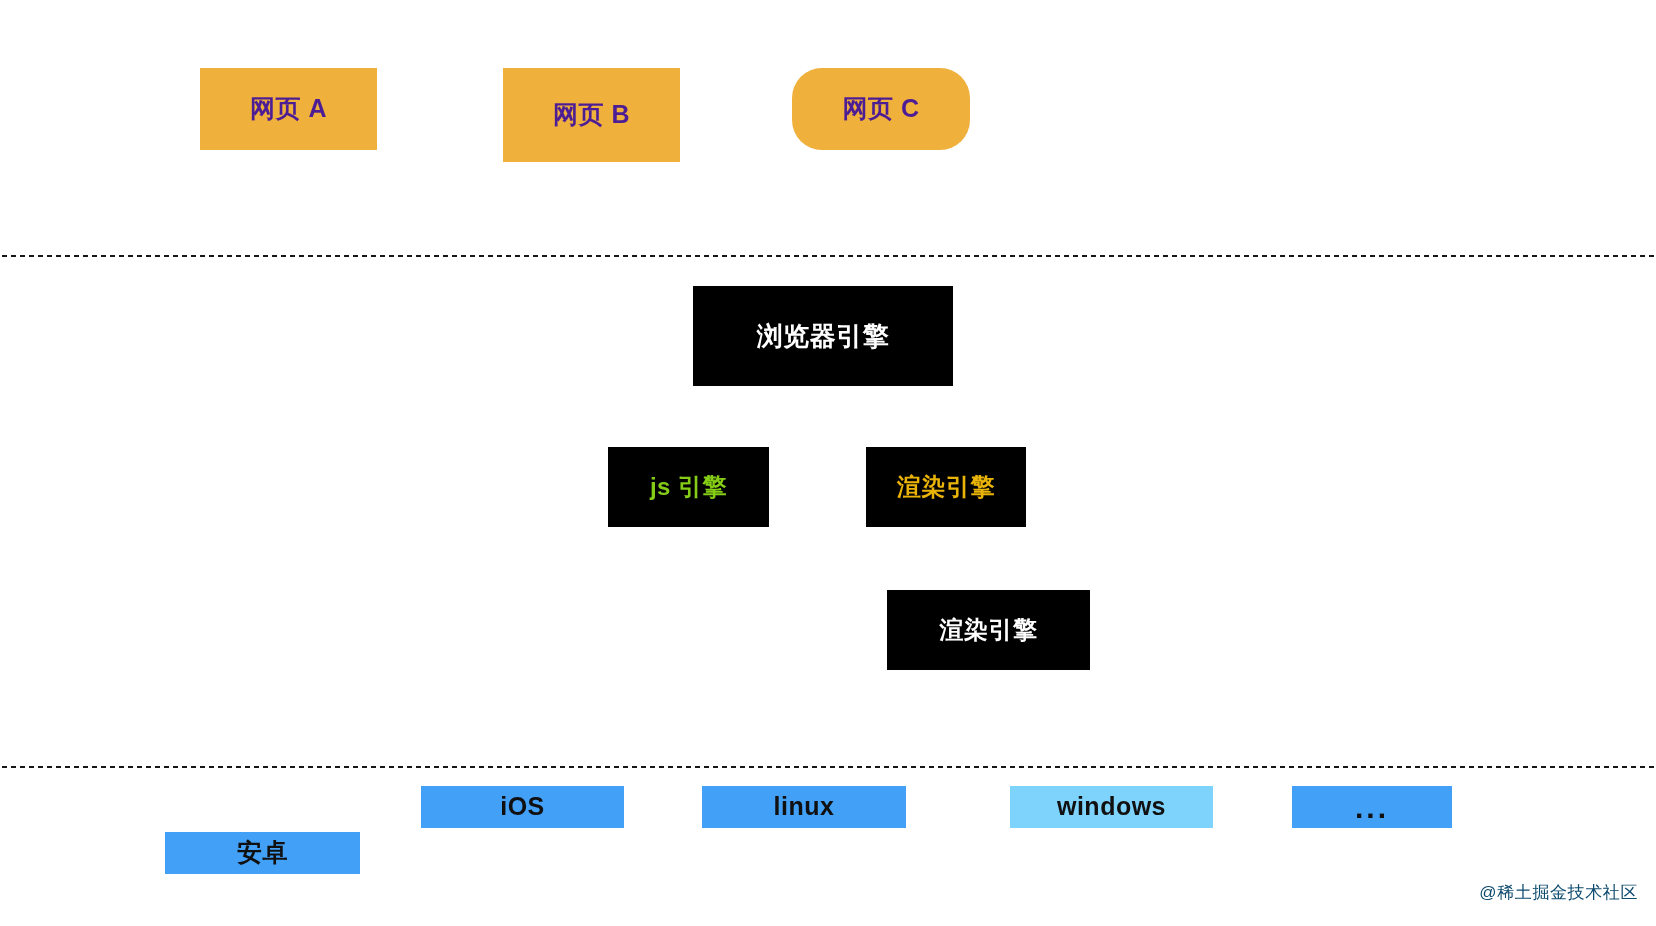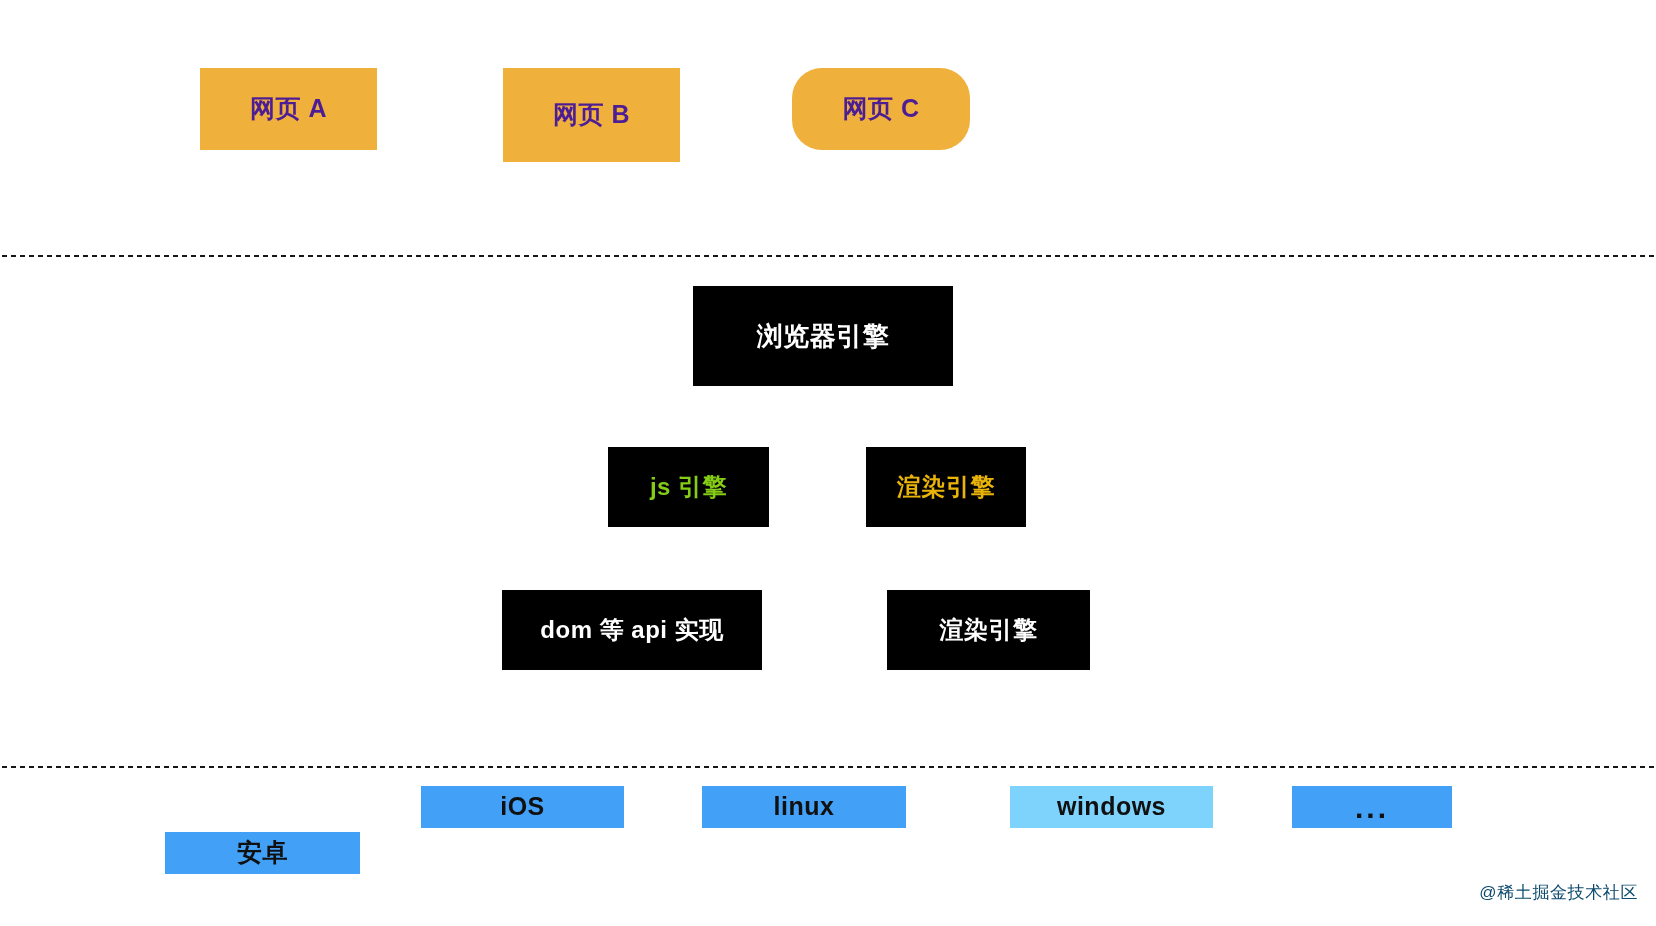--- a/index.html
+++ b/index.html
@@ -109,23 +109,20 @@
 
   <div class="node engine lvl1" style="left: 693px; top: 286px; width: 260px; height: 100px; background: rgb(0, 0, 0); color: rgb(255, 255, 255);">
     <span>浏览器引擎</span>
   </div>
   <div class="node engine lvl2" style="left: 608px; top: 447px; width: 161px; height: 80px; background: rgb(0, 0, 0); color: #84cc16;">
     <span>js 引擎</span>
   </div>
   <div class="node engine lvl2" style="left: 866px; top: 447px; width: 160px; height: 80px; background: rgb(0, 0, 0); color: #eab308;">
     <span>渲染引擎</span>
   </div>
-  <div class="node engine lvl3" style="left: 502px; top: 590px; width: 260px; height: 80px; background: rgb(0, 0, 0); color: rgb(255, 255, 255);">
-    <span>dom 等 api 实现</span>
-  </div>
   <div class="node engine lvl3" style="left: 887px; top: 590px; width: 203px; height: 80px; background: rgb(0, 0, 0); color: rgb(255, 255, 255);">
     <span>渲染引擎</span>
   </div>
 
   <div class="divider" style="top: 765px;"></div>
 
   <div class="node os" style="left: 165px; top: 832px; width: 195px; height: 42px; background: rgb(66, 160, 247);">
     <span>安卓</span>
   </div>
   <div class="node os" style="left: 421px; top: 786px; width: 203px; height: 42px; background: rgb(66, 160, 247);">

